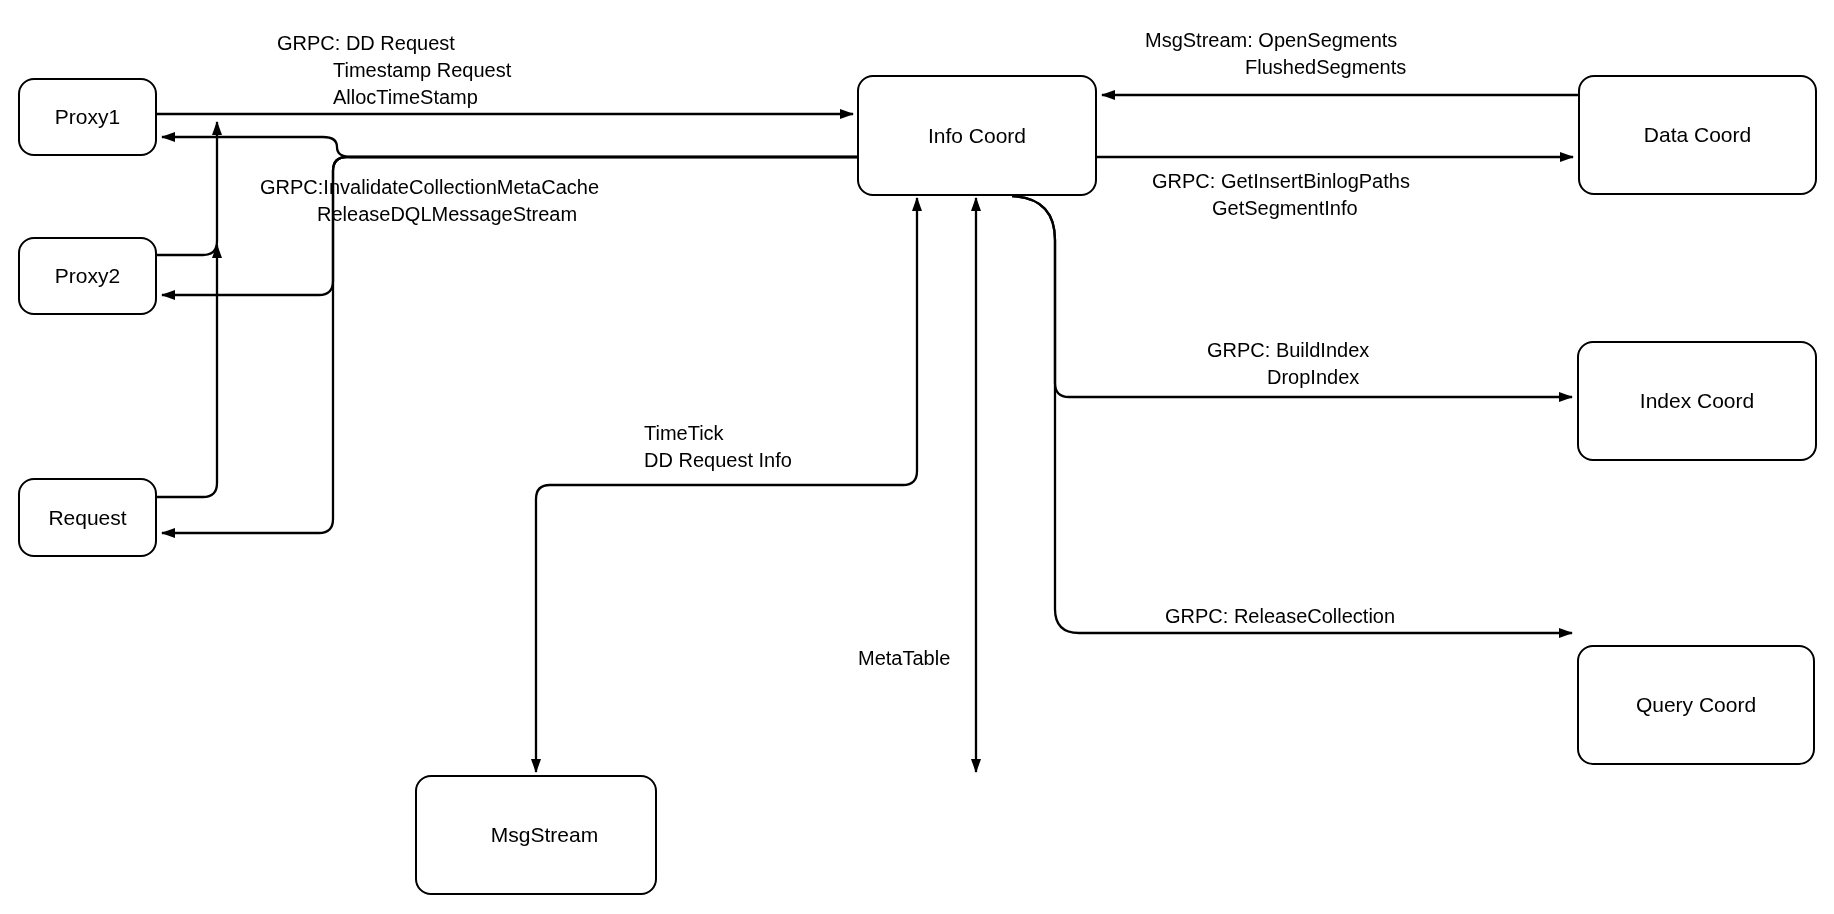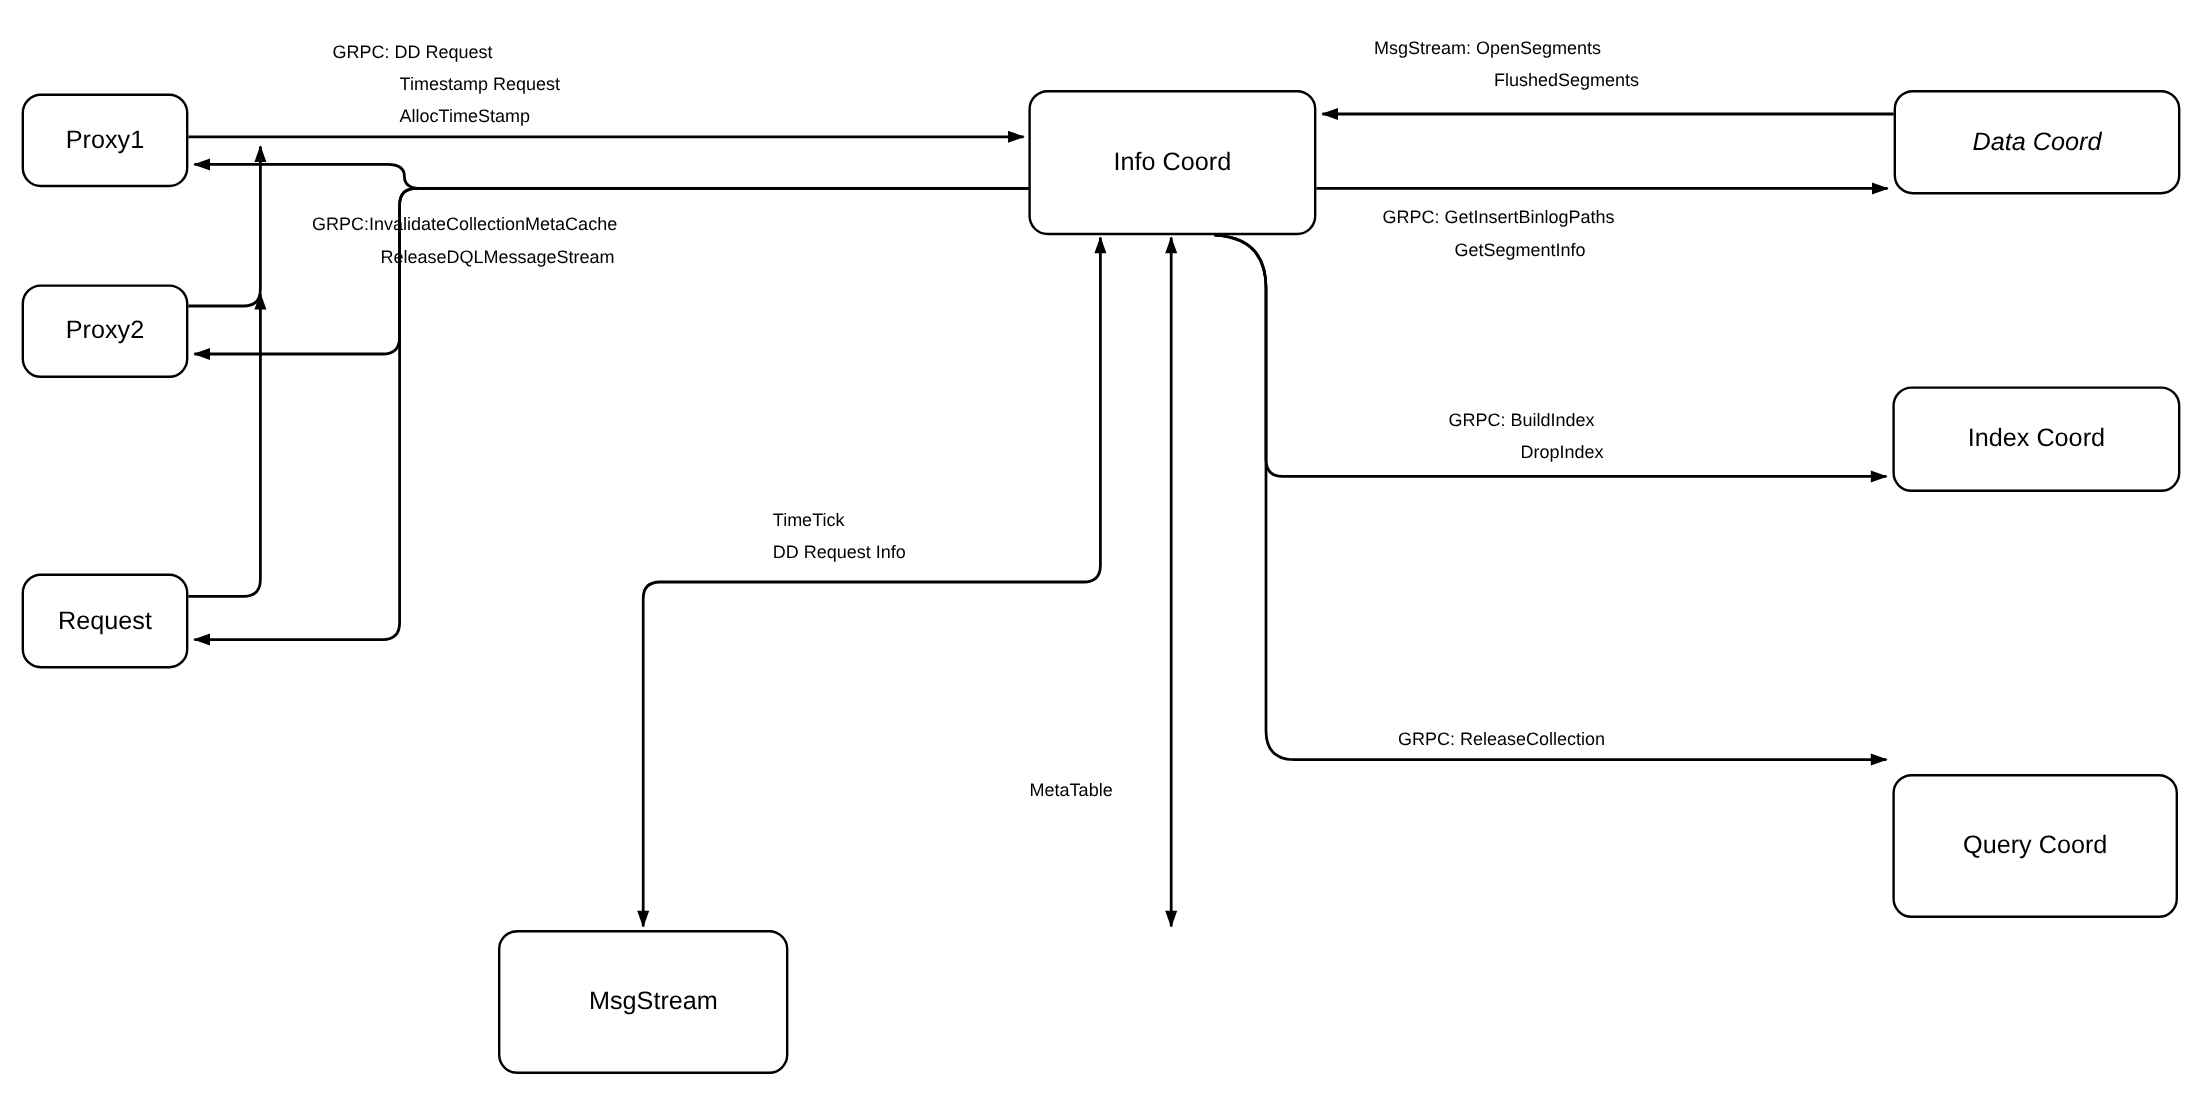--- a/index.html
+++ b/index.html
@@ -15,21 +15,21 @@
     position:absolute;
     box-sizing:border-box;
     border:2.5px solid #000000;
     border-radius:16px;
     background:#ffffff;
     display:flex;align-items:center;justify-content:center;
     font-size:21px;color:#000000;
   }
   .elabel{
     position:absolute;
-    font-size:15px;line-height:27px;
+    font-size:20px;line-height:27px;
     color:#000000;white-space:nowrap;
   }
 </style>
 </head>
 <body>
 
 <div id="canvas">
 
   <svg id="edges" viewBox="0 0 1834 914" xmlns="http://www.w3.org/2000/svg">
     <defs>
@@ -58,24 +58,24 @@
   </div>
   <div class="node" style="left:18px;top:237px;width:139px;height:78px;">
     <span>Proxy2</span>
   </div>
   <div class="node" style="left:18px;top:478px;width:139px;height:79px;">
     <span>Request</span>
   </div>
   <div class="node" style="left:857px;top:75px;width:240px;height:121px;">
     <span>Info Coord</span>
   </div>
-  <div class="node" style="left:1578px;top:75px;width:239px;height:87px;font-style:italic;">
+  <div class="node" style="left:1578px;top:75px;width:239px;height:120px;">
     <span>Data Coord</span>
   </div>
-  <div class="node" style="left:1577px;top:322px;width:240px;height:88px;">
+  <div class="node" style="left:1577px;top:341px;width:240px;height:120px;">
     <span>Index Coord</span>
   </div>
   <div class="node" style="left:1577px;top:597px;width:238px;height:120px;margin-top:48px;">
     <span>Query Coord</span>
   </div>
   <div class="node" style="left:415px;top:775px;width:242px;height:120px;padding-left:17px;">
     <span>MsgStream</span>
   </div>
 
   <div class="elabel" style="left:277px;top:30px;">GRPC: DD Request</div>

